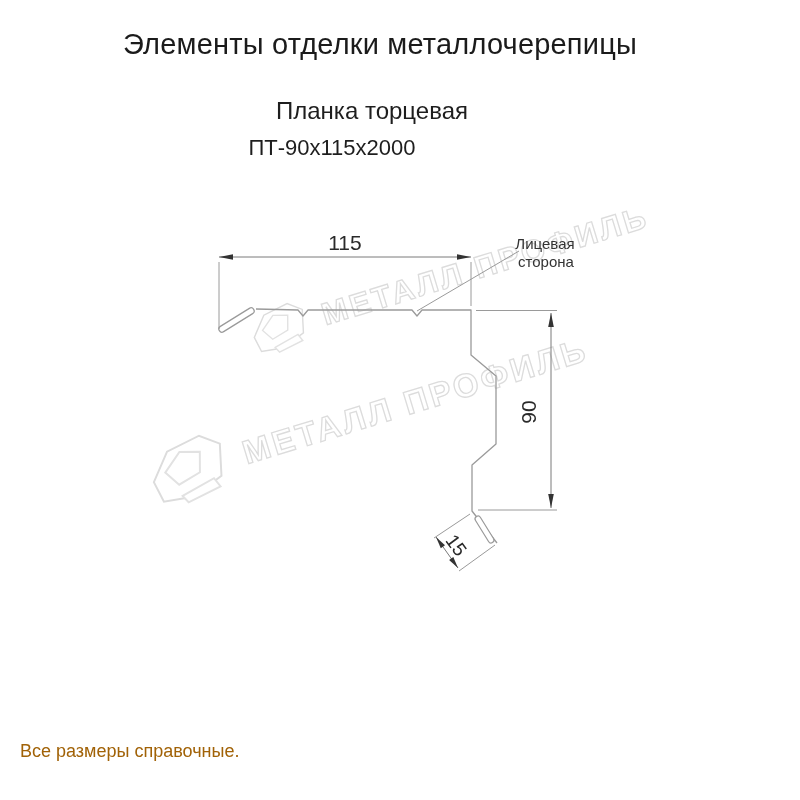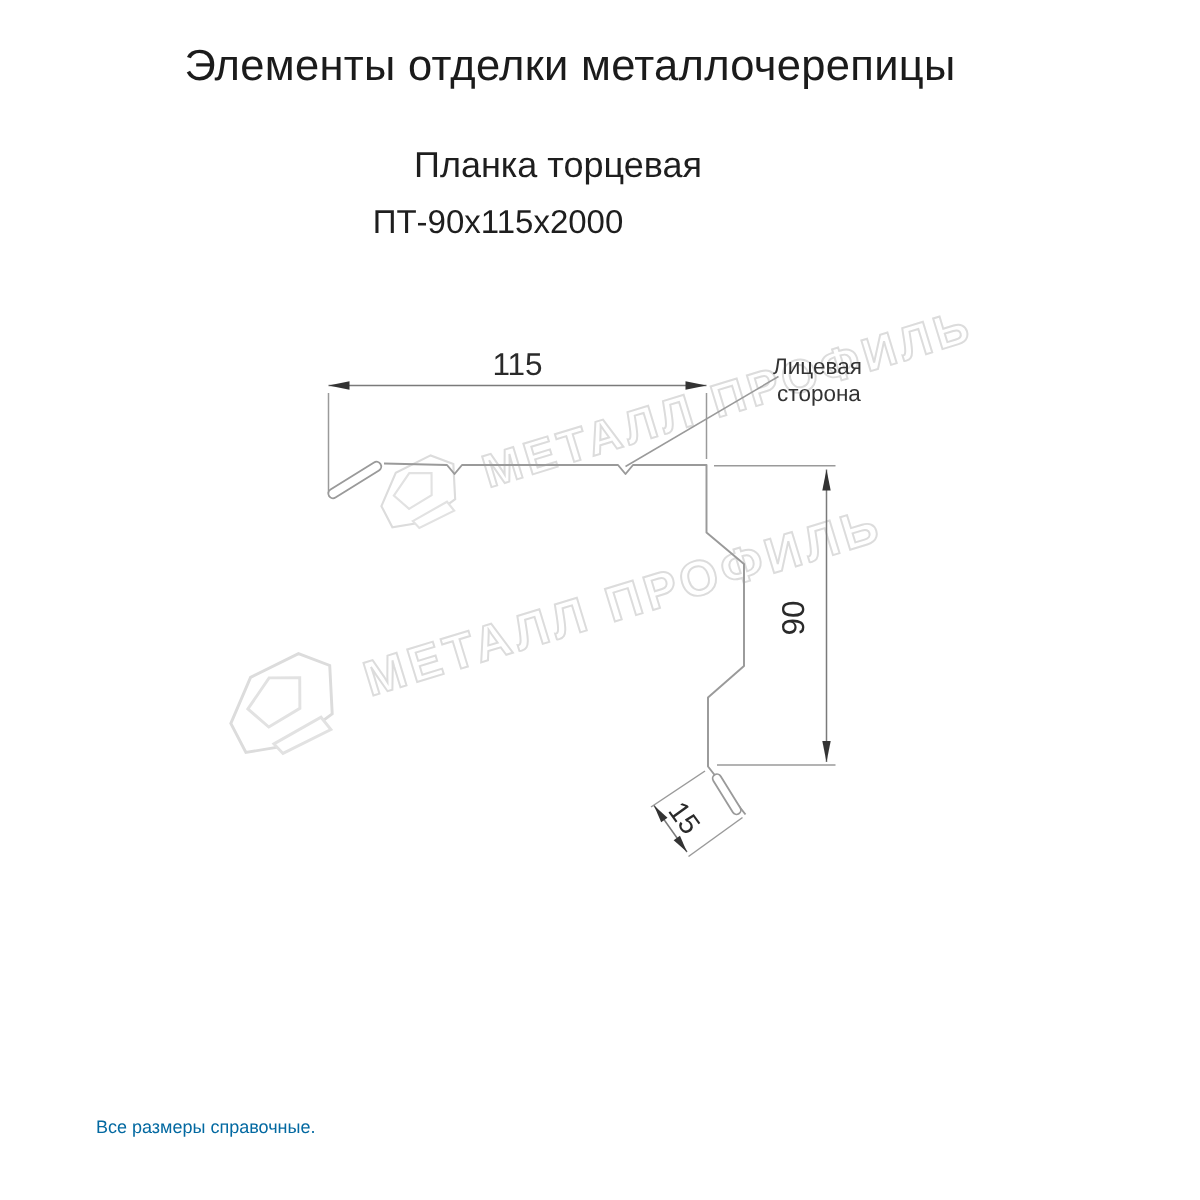--- a/index.html
+++ b/index.html
@@ -30,21 +30,21 @@
   }
   .wm-upper{left:250px;top:312px;transform:rotate(-17deg);}
   .wm-upper .wm-text{font-size:31px;}
   .wm-upper .wm-logo{width:64px;height:52px;}
   .wm-lower{left:148px;top:448px;transform:rotate(-17deg);}
   .wm-lower .wm-text{font-size:33px;}
   .wm-lower .wm-logo{width:88px;height:70px;}
   .drawing{position:absolute;left:0;top:0;z-index:2;}
   .footer{
     position:absolute;left:20px;top:741px;z-index:3;
-    font-size:12px;line-height:21px;color:#0369a1;margin-left:44px;
+    font-size:18px;line-height:21px;color:#a16207;
   }
   svg text{fill:#2a2a2a;}
   .dim-label{font-size:21px;font-family:"Liberation Sans","DejaVu Sans",sans-serif;}
   .leader-label{font-size:15px;font-family:"Liberation Sans","DejaVu Sans",sans-serif;fill:#333;}
   .flange-label{font-size:19px;font-family:"Liberation Sans","DejaVu Sans",sans-serif;}
 </style>
 </head>
 <body>
 
 <div class="stage">

